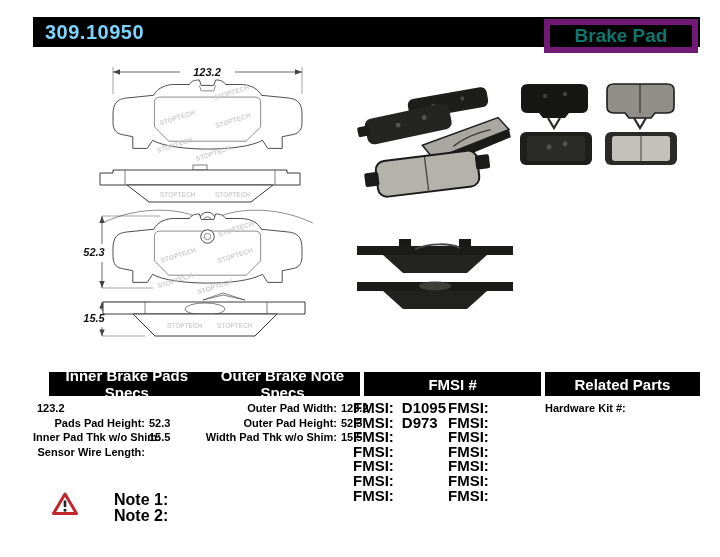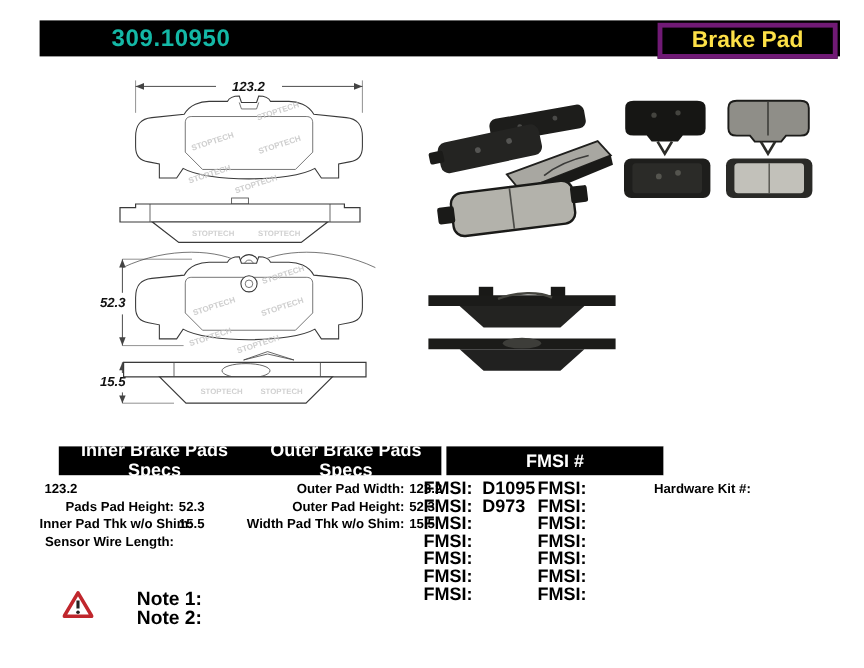--- a/index.html
+++ b/index.html
@@ -6,25 +6,25 @@
   body{
     width:720px;height:557px;position:relative;background:#ffffff;
     font-family:"Liberation Sans", sans-serif;color:#000;overflow:hidden;
   }
   
   .header-bar{
     position:absolute;left:33px;top:17px;width:667px;height:30px;
     background:#000;display:flex;align-items:center;
   }
   .part-number{
-    color:#14b8a6;font-size:20px;font-weight:bold;padding-left:12px;letter-spacing:.5px;margin-left:48px;
+    color:#7dd3fc;font-size:20px;font-weight:bold;padding-left:12px;letter-spacing:.5px;
   }
   .title-box{
     position:absolute;right:2px;top:2px;height:22px;width:142px;
-    border:4px solid #701a75;background:#000;color:#fde047;
+    border:6px solid #701a75;background:#000;color:#0f766e;
     display:flex;align-items:center;justify-content:center;
     font-size:19px;font-weight:bold;
   }
   
   .draw-svg{position:absolute;left:55px;top:56px;}
   .photo-a{position:absolute;left:353px;top:85px;}
   .photo-b{position:absolute;left:515px;top:80px;}
   .photo-c{position:absolute;left:355px;top:235px;}
   .dline{stroke:#444;stroke-width:0.8;fill:none;}
   .dthin{stroke:#666;stroke-width:0.6;fill:none;}
@@ -218,27 +218,30 @@
     <path d="M2,11 L158,11 L158,20 L2,20 Z" fill="#1b1b19"></path>
     <ellipse cx="80" cy="15" rx="16" ry="4.5" fill="#3d3d39"></ellipse>
     <path d="M28,20 L132,20 L112,38 L48,38 Z" fill="#212120"></path>
   </g>
 </svg>
 
 <div class="spec-table">
   <div class="thead">
     <div class="hbar split" style="width:319px">
       <span>Inner Brake Pads Specs</span>
-      <span>Outer Brake Pads Specs</span>
+      <span>Outer Brake Note Specs</span>
     </div>
     <div class="hgap"></div>
     <div class="hbar" style="width:181px">
       <span>FMSI #</span>
     </div>
     <div class="hgap"></div>
+    <div class="hbar" style="width:159px">
+      <span>Related Parts</span>
+    </div>
   </div>
 
   <div class="tbody">
     <div class="col inner-col" style="left:0">
       <div class="srow">
           <span class="sval">123.2</span>
         </div>
       <div class="srow">
           <span class="slabel">Pads Pad Height:</span>
           <span class="sval">52.3</span>

